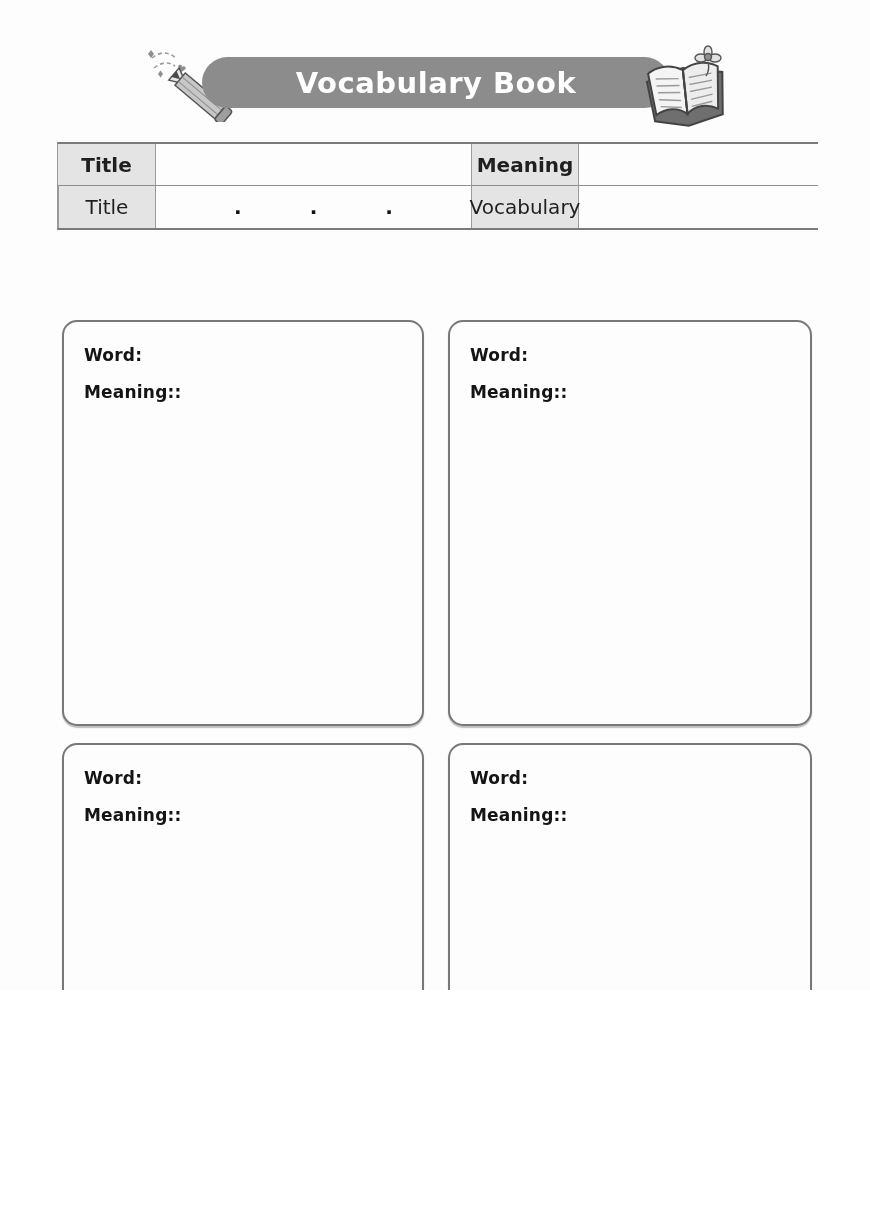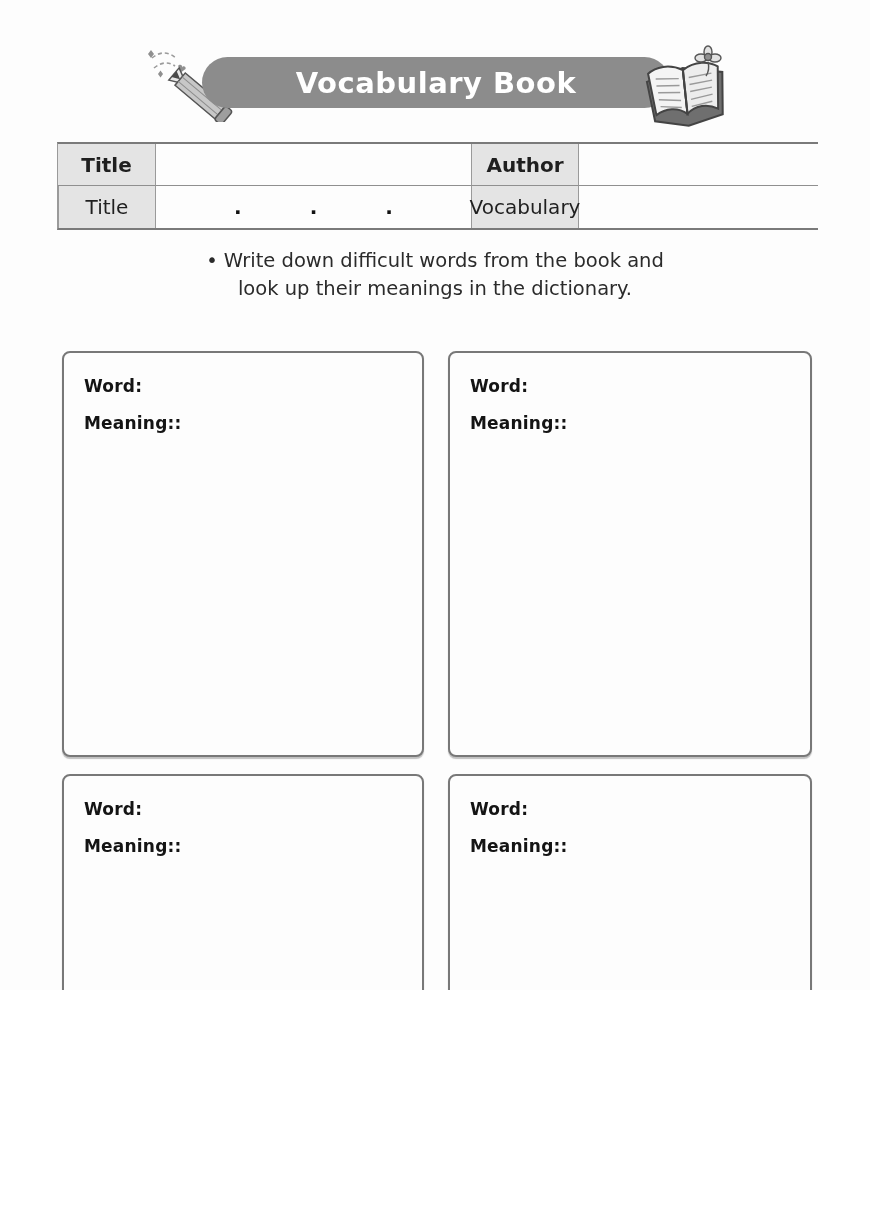--- a/index.html
+++ b/index.html
@@ -57,25 +57,24 @@
     position:absolute;left:0;top:247px;width:870px;
     text-align:center;
     font-size:19.5px;line-height:28px;color:#2b2b2b;
   }
 
   
   .word-box{
     position:absolute;
     box-sizing:border-box;
     border:2px solid #787878;
-    border-radius:8px;
+    border-radius:15px;
     background:#fdfdfd;
     box-shadow:0 2px 1px rgba(80,80,80,0.35);
     padding:17px 20px;
-    margin-top:31px;
   }
   .wb-1{left:62px;top:320px;width:362px;height:406px;}
   .wb-2{left:448px;top:320px;width:364px;height:406px;}
   .wb-3{left:62px;top:743px;width:362px;height:407px;}
   .wb-4{left:448px;top:743px;width:364px;height:407px;}
   .wb-row{display:flex;align-items:baseline;margin-bottom:11px;}
   .wb-label{font-size:17px;font-weight:bold;color:#141414;letter-spacing:0.2px;}
   .wb-value{flex:1;min-height:22px;margin-left:8px;}
 </style>
 </head>
@@ -141,43 +140,39 @@
       <ellipse cx="85" cy="18" rx="6" ry="4"></ellipse>
       <circle cx="78" cy="17" r="3.5" fill="#8f8f8f"></circle>
     </g>
   </svg>
 
   <div class="info-table">
     <div class="cell label row-top">Title</div>
     <div class="cell value row-top">
         <span></span>
       </div>
-    <div class="cell label row-top">Author</div>
+    <div class="cell label row-top">Meaning</div>
     <div class="cell value row-top">
         <span></span>
       </div>
 
     <div class="cell label">Title</div>
     <div class="cell value">
       <span class="date-dots">
         <span>.</span>
         <span>.</span>
         <span>.</span>
       </span>
     </div>
     <div class="cell label">Vocabulary</div>
     <div class="cell value">
         <span></span>
       </div>
   </div>
 
-  <div class="instruction">
-    <div>• Write down difficult words from the book and</div>
-    <div>look up their meanings in the dictionary.</div>
-  </div>
 
   <div class="word-box wb-1">
     <div class="wb-row">
       <span class="wb-label">Word:</span>
       <span class="wb-value"></span>
     </div>
     <div class="wb-row">
       <span class="wb-label">Meaning::</span>
       <span class="wb-value"></span>
     </div>

